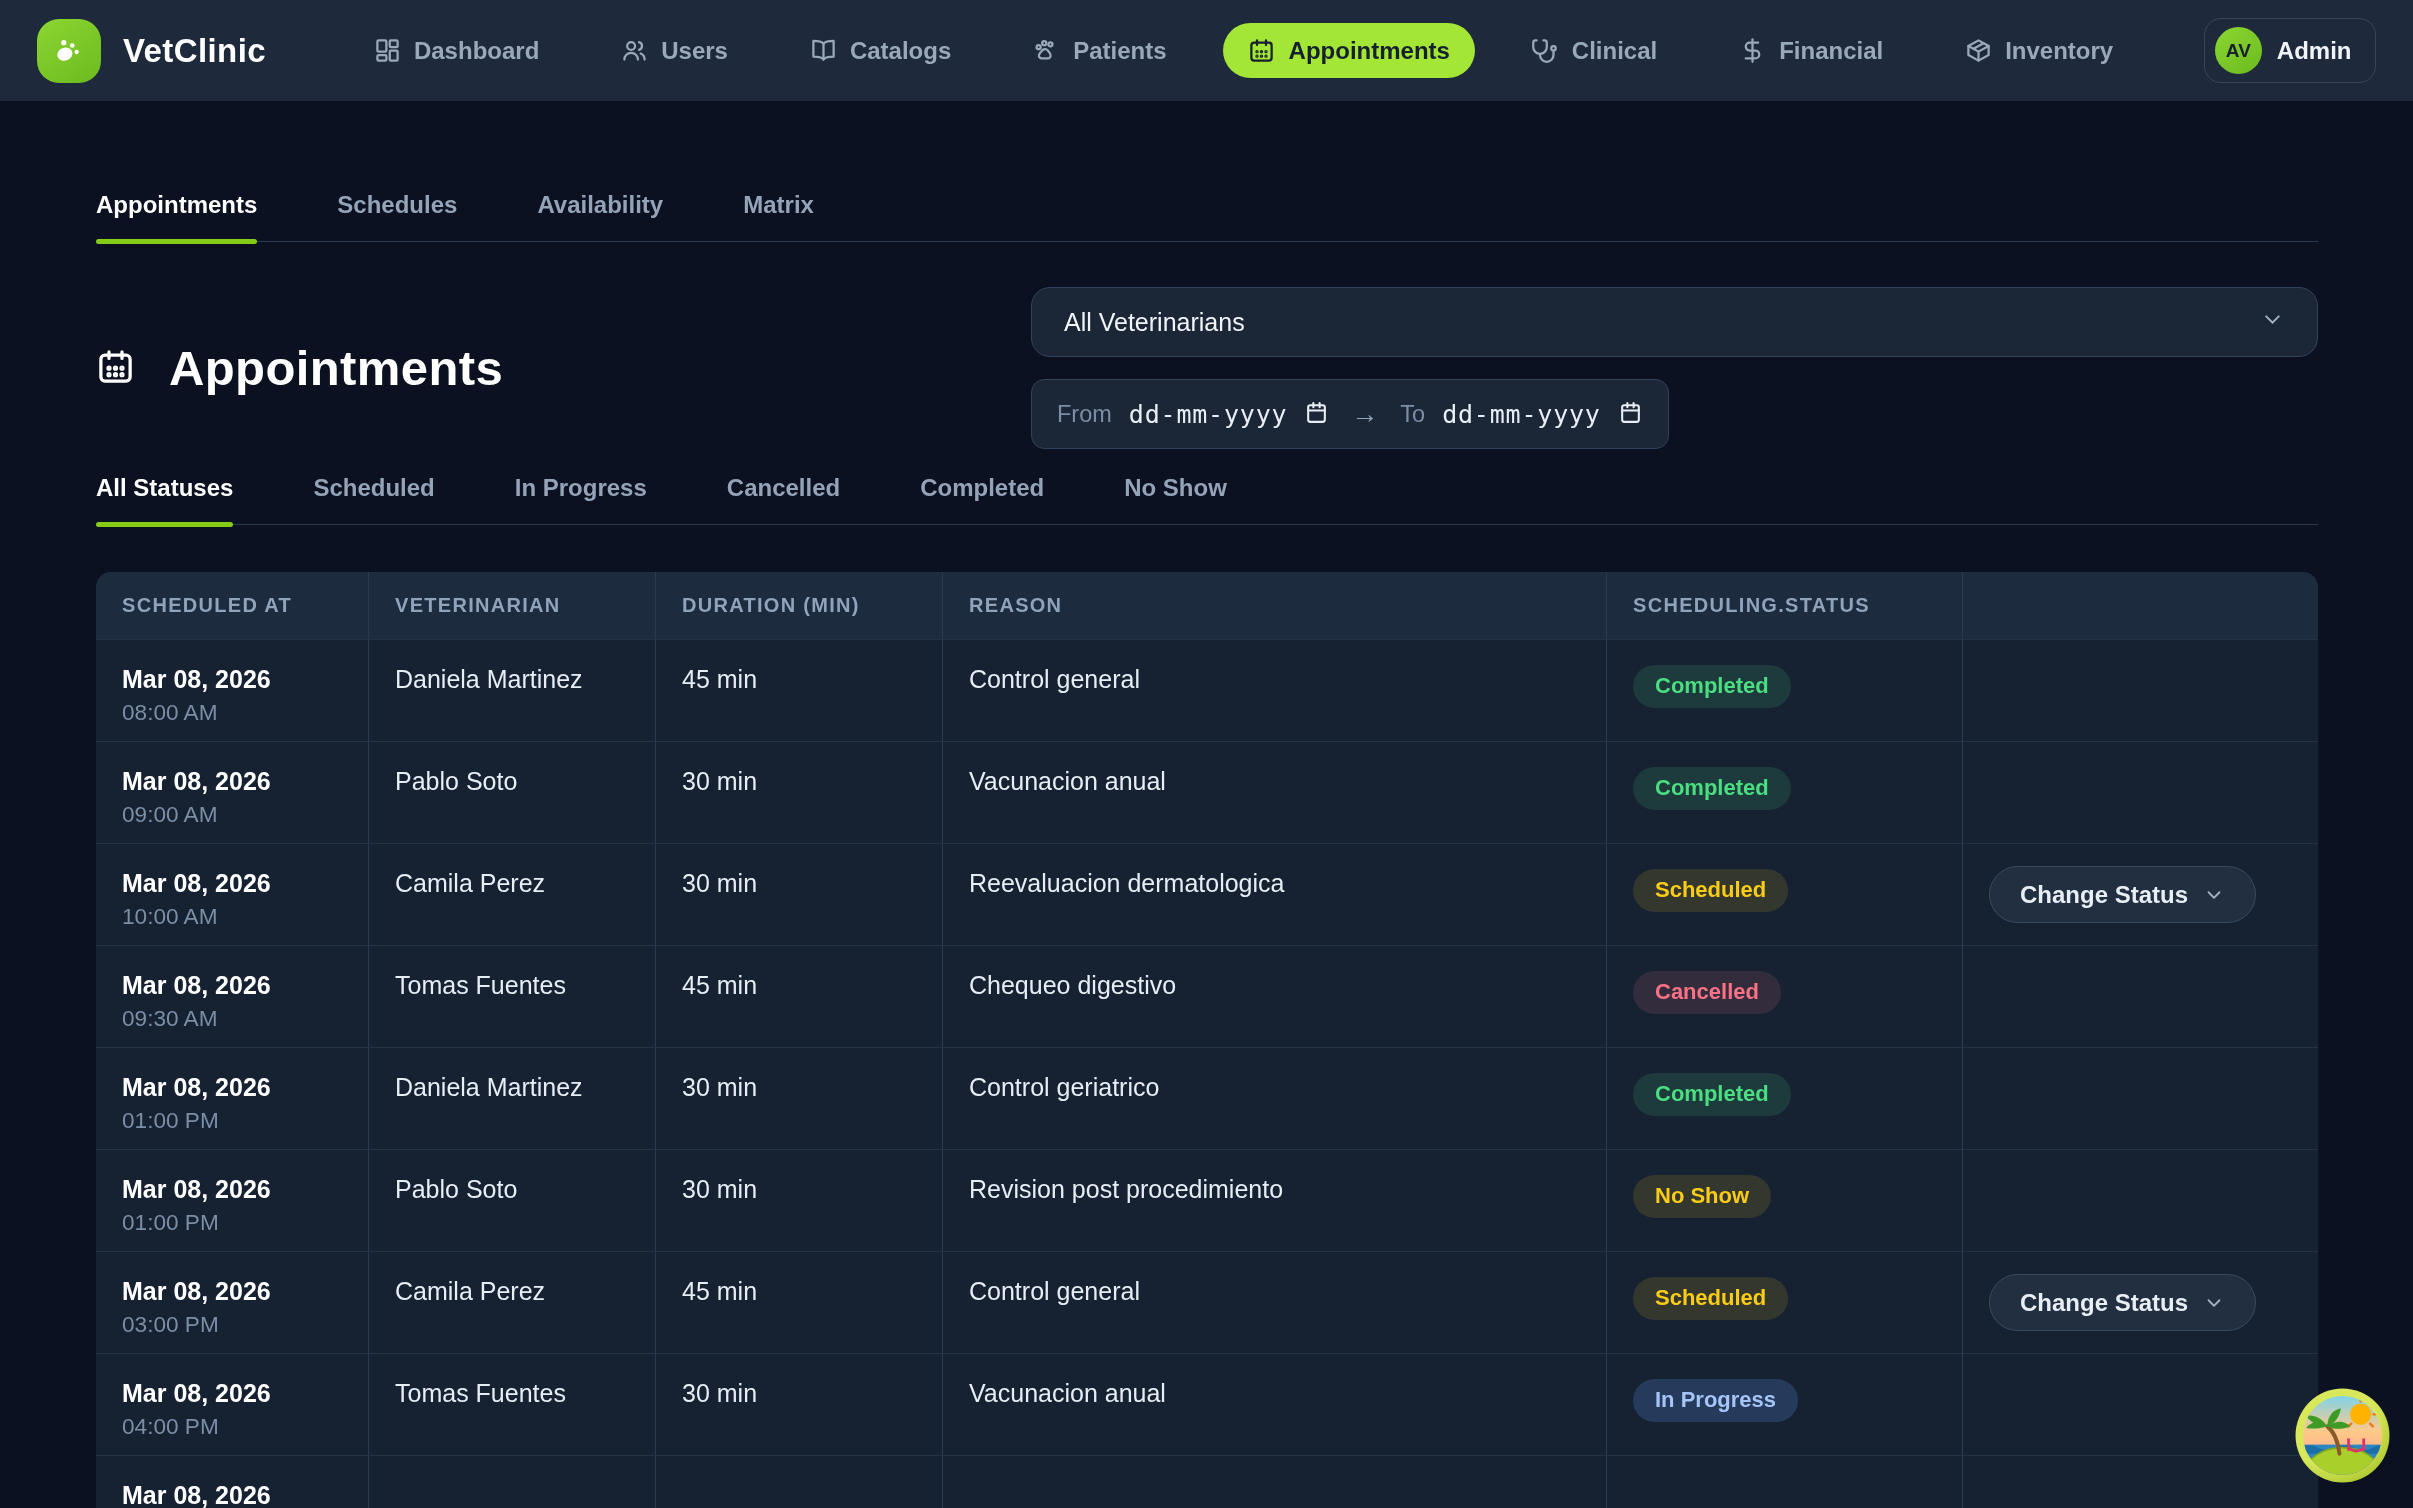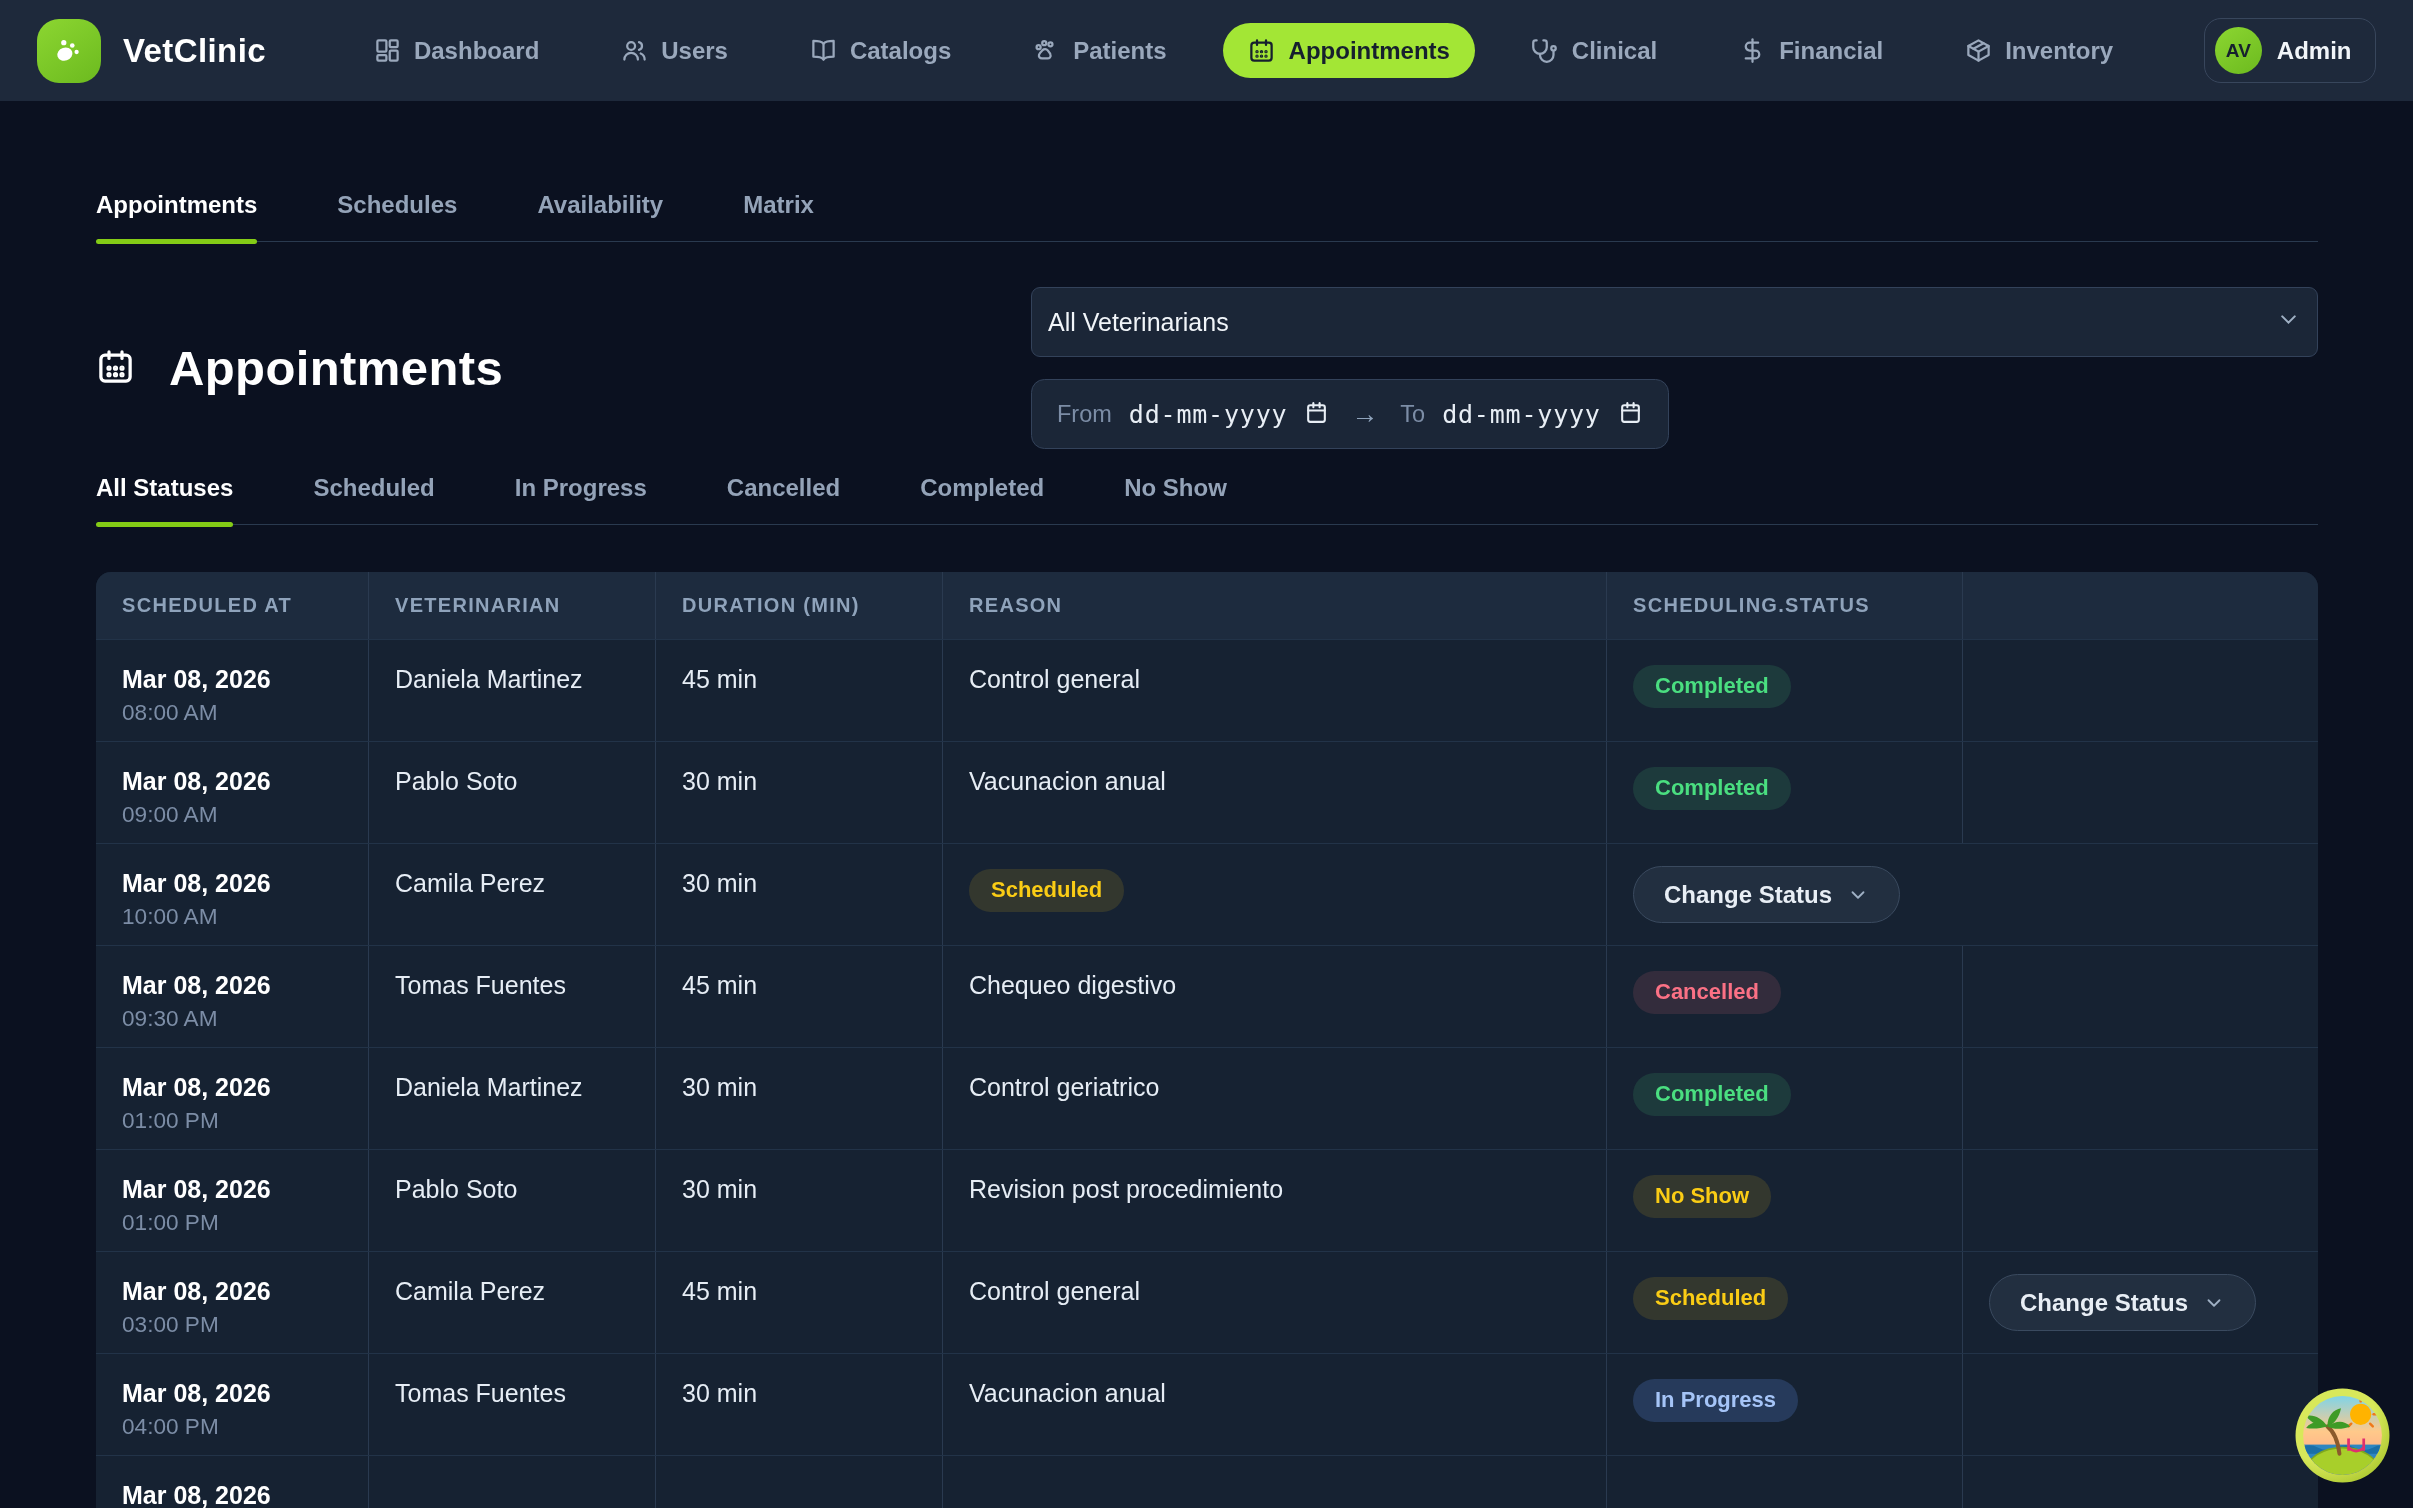--- a/index.html
+++ b/index.html
@@ -71,22 +71,22 @@
     margin-top:45px;
     display:flex; justify-content:space-between; align-items:center;
   }
   .page-title { display:flex; align-items:center; gap:34px; }
   .page-title svg { width:39px; height:39px; }
   .page-title h1 { font-size:49px; font-weight:700; color:#FFFFFF; letter-spacing:0.4px; }
 
   .controls { width:1287px; display:flex; flex-direction:column; gap:22px; }
   .vet-select {
     height:70px; background:#1B2637; border:1.7px solid #33425A;
-    border-radius:9px; display:flex; align-items:center;
-    justify-content:space-between; padding:0 16px; cursor:pointer;
+    border-radius:19px; display:flex; align-items:center;
+    justify-content:space-between; padding:0 32px; cursor:pointer;
   }
   .vet-select span { font-size:25px; color:#F1F5F9; }
   .vet-select svg { width:25px; height:25px; color:#9FB0C4; }
 
   .controls-line { display:flex; align-items:center; gap:44px; }
   .date-box {
     height:70px; background:#1B2637; border:1.7px solid #33425A;
     border-radius:13.4px; display:flex; align-items:center;
     padding:0 25px; gap:17px;
   }
@@ -382,20 +382,21 @@
         <div class="tcell"><span class="badge" style="color: rgb(74, 222, 128); background: rgba(74, 222, 128, 0.13);">Completed</span></div>
         <div class="tcell acell"></div>
       </div>
       <div class="trow body">
         <div class="tcell">
           <div class="cell-date">Mar 08, 2026</div>
           <div class="cell-time">10:00 AM</div>
         </div>
         <div class="tcell"><span class="cell-text">Camila Perez</span></div>
         <div class="tcell"><span class="cell-text">30 min</span></div>
+        <div class="tcell"><span class="cell-text">Reevaluacion dermatologica</span></div>
         <div class="tcell"><span class="badge" style="color: rgb(250, 204, 21); background: rgba(250, 204, 21, 0.13);">Scheduled</span></div>
         <div class="tcell acell">
           <button class="action-btn">
             <span>Change Status</span>
             <span style="display: flex;">
               <svg viewBox="0 0 24 24" fill="none" stroke="currentColor" stroke-width="2" stroke-linecap="round" stroke-linejoin="round" style="width:22px;height:22px;">
                 <polyline points="6 9 12 15 18 9"></polyline>
               </svg>
             </span>
           </button>

